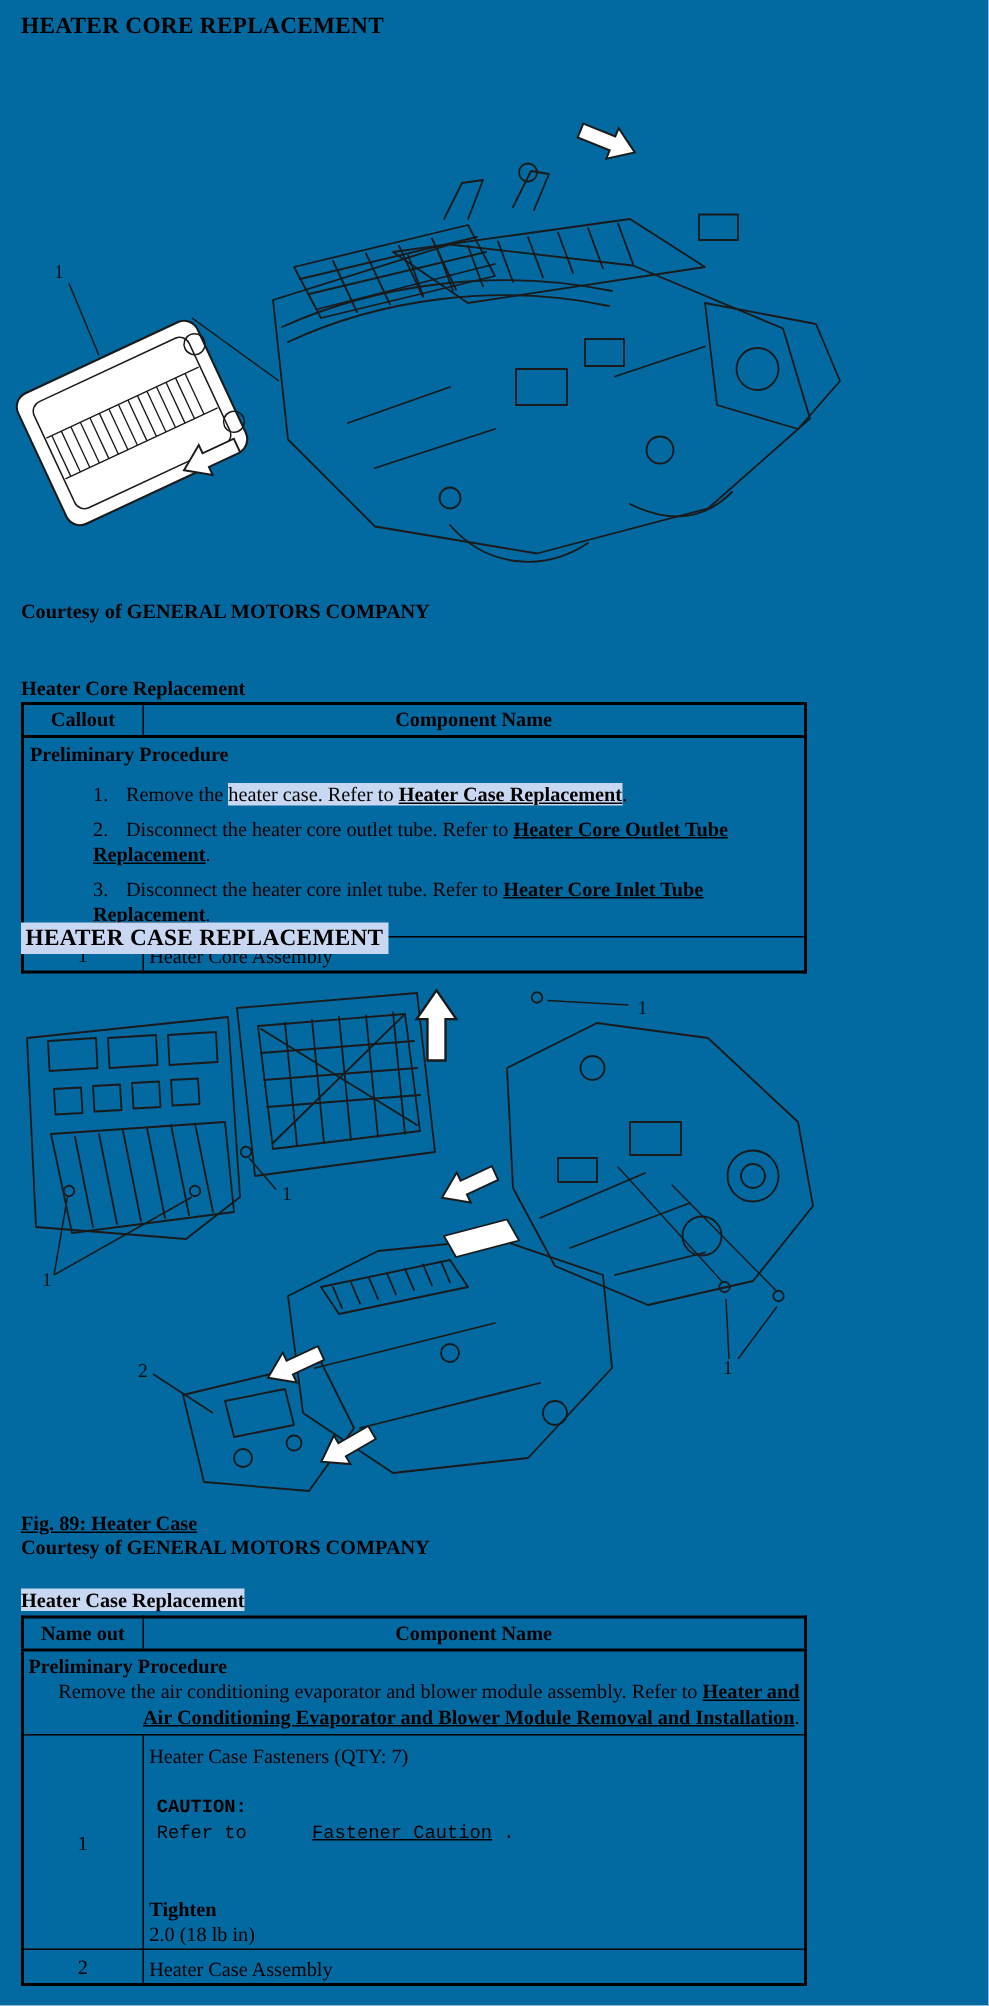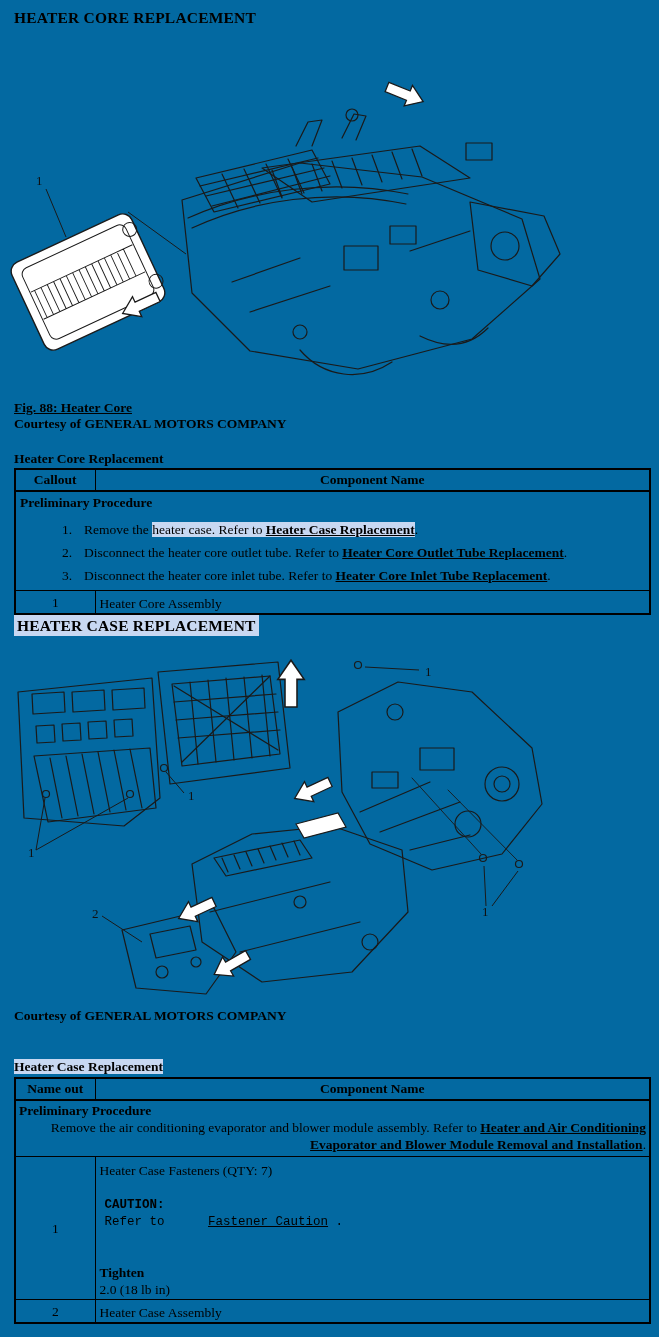--- a/index.html
+++ b/index.html
@@ -13,21 +13,21 @@
     letter-spacing:0.2px; white-space:nowrap;
   }
   .hl { background:#c8d8f2; }
   .hl-block { padding:2px 3px; }
   .fig { position:absolute; left:0; }
   .figcap { position:absolute; left:14px; font-size:13.5px; line-height:16px; }
   .figlink { font-weight:bold; text-decoration:underline; cursor:pointer; }
   .courtesy { font-weight:bold; }
   .tcap { position:absolute; left:14px; font-size:13.5px; font-weight:bold; white-space:nowrap; }
   .ctable {
-    position:absolute; left:14px; width:637px; border-collapse:collapse;
+    position:absolute; left:14px; width:524px; border-collapse:collapse;
     border:2px solid #000; font-size:13.5px; line-height:17px;
     font-family:"Liberation Serif", serif;
   }
   .ctable th, .ctable td { border:1px solid #000; }
   .ctable thead th {
     border-bottom:2px solid #000; font-weight:bold; text-align:center;
     padding:1px 4px 2px; font-size:13.5px;
   }
   .prelim-cell { padding:2px 4px 5px; vertical-align:top; }
   .prelim-title { font-weight:bold; margin-bottom:10px; }
@@ -91,21 +91,20 @@
     </g>
     <g transform="translate(387,32) rotate(22)">
       <polygon class="oarrow" points="0,-5 23,-5 23,-11 39,0 23,11 23,5 0,5"></polygon>
     </g>
     <g transform="translate(158,242) rotate(155)">
       <polygon class="oarrow" points="0,-5 23,-5 23,-11 39,0 23,11 23,5 0,5"></polygon>
     </g>
   </svg>
 
   <div class="figcap" style="top:400px">
-    <div><span class="figlink">Fig. 88: Heater Core</span></div>
     <div class="courtesy">Courtesy of GENERAL MOTORS COMPANY</div>
   </div>
 
   <div class="tcap" style="top:451px">Heater Core Replacement</div>
 
   <table class="ctable" style="top:468px">
     <colgroup>
         <col style="width:80px">
         <col>
       </colgroup>
@@ -213,20 +212,21 @@
       <path d="M102,266 L142,292"></path>
     </g>
     <text x="28" y="207" class="callout-text">1</text>
     <text x="188" y="150" class="callout-text">1</text>
     <text x="425" y="26" class="callout-text">1</text>
     <text x="482" y="266" class="callout-text">1</text>
     <text x="92" y="268" class="callout-text">2</text>
   </svg>
 
   <div class="figcap" style="top:1008px">
+    <div><span class="figlink">Fig. 89: Heater Case</span></div>
     <div class="courtesy">Courtesy of GENERAL MOTORS COMPANY</div>
   </div>
 
   <div class="tcap" style="top:1059px"><span class="hl">Heater Case Replacement</span></div>
 
   <table class="ctable" style="top:1077px">
     <colgroup>
         <col style="width:80px">
         <col>
       </colgroup>

